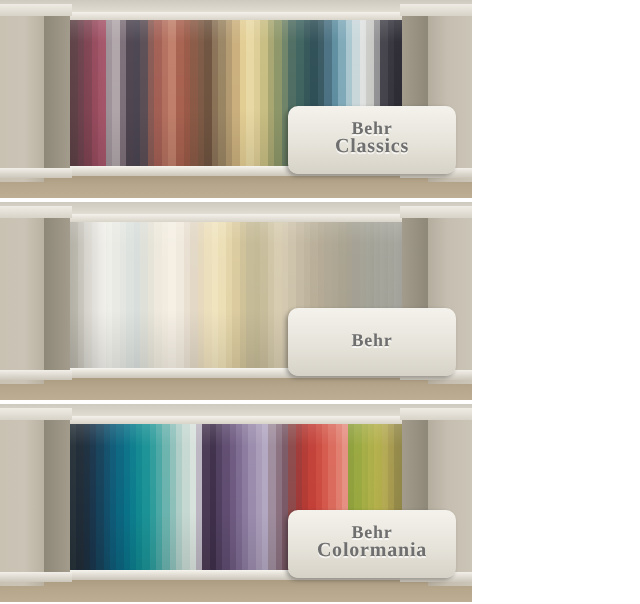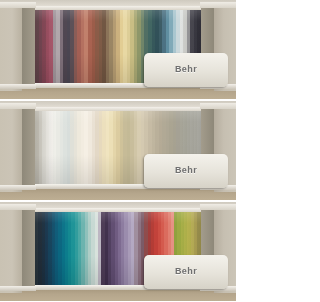--- a/index.html
+++ b/index.html
@@ -142,21 +142,21 @@
     border-radius: 5px;
     background: linear-gradient(180deg,#f4f2ec 0%, #e6e3da 55%, #d6d2c7 100%);
     box-shadow: -1px 1px 2px rgba(0,0,0,0.32);
     display: flex;
     flex-direction: column;
     align-items: center;
     justify-content: center;
     line-height: 1.05;
   }
   .sign-line {
-    font-family: Liberation Sans, sans-serif;
+    font-family: Liberation Serif, serif;
     font-weight: bold;
     color: #6f6f6f;
     letter-spacing: 0.4px;
     text-shadow: 0 1px 0 rgba(255,255,255,0.7);
   }
   .sign-brand { font-size: 9px; }
   .sign-name  { font-size: 10px; }
 </style>
 </head>
 <body>
@@ -231,20 +231,21 @@
     </div>
     <div class="pillar-right">
       <div class="pillar-face pr-face"></div>
       <div class="pillar-return pr-return"></div>
       <div class="pillar-cap right"></div>
       <div class="pillar-base right"></div>
     </div>
 
     <div class="sign">
       <span class="sign-line sign-brand">Behr</span>
+      <span class="sign-line sign-name">Classics</span>
     </div>
   </div>
 
   <div class="room">
     <div class="ceiling"></div>
     <div class="floor"></div>
 
     <div class="backwall">
       <div class="stripes">
           <i style="background: rgb(214, 210, 198);"></i>
@@ -390,16 +391,17 @@
     </div>
     <div class="pillar-right">
       <div class="pillar-face pr-face"></div>
       <div class="pillar-return pr-return"></div>
       <div class="pillar-cap right"></div>
       <div class="pillar-base right"></div>
     </div>
 
     <div class="sign">
       <span class="sign-line sign-brand">Behr</span>
+      <span class="sign-line sign-name">Colormania</span>
     </div>
   </div>
 
 </div>
 
 </body></html>

